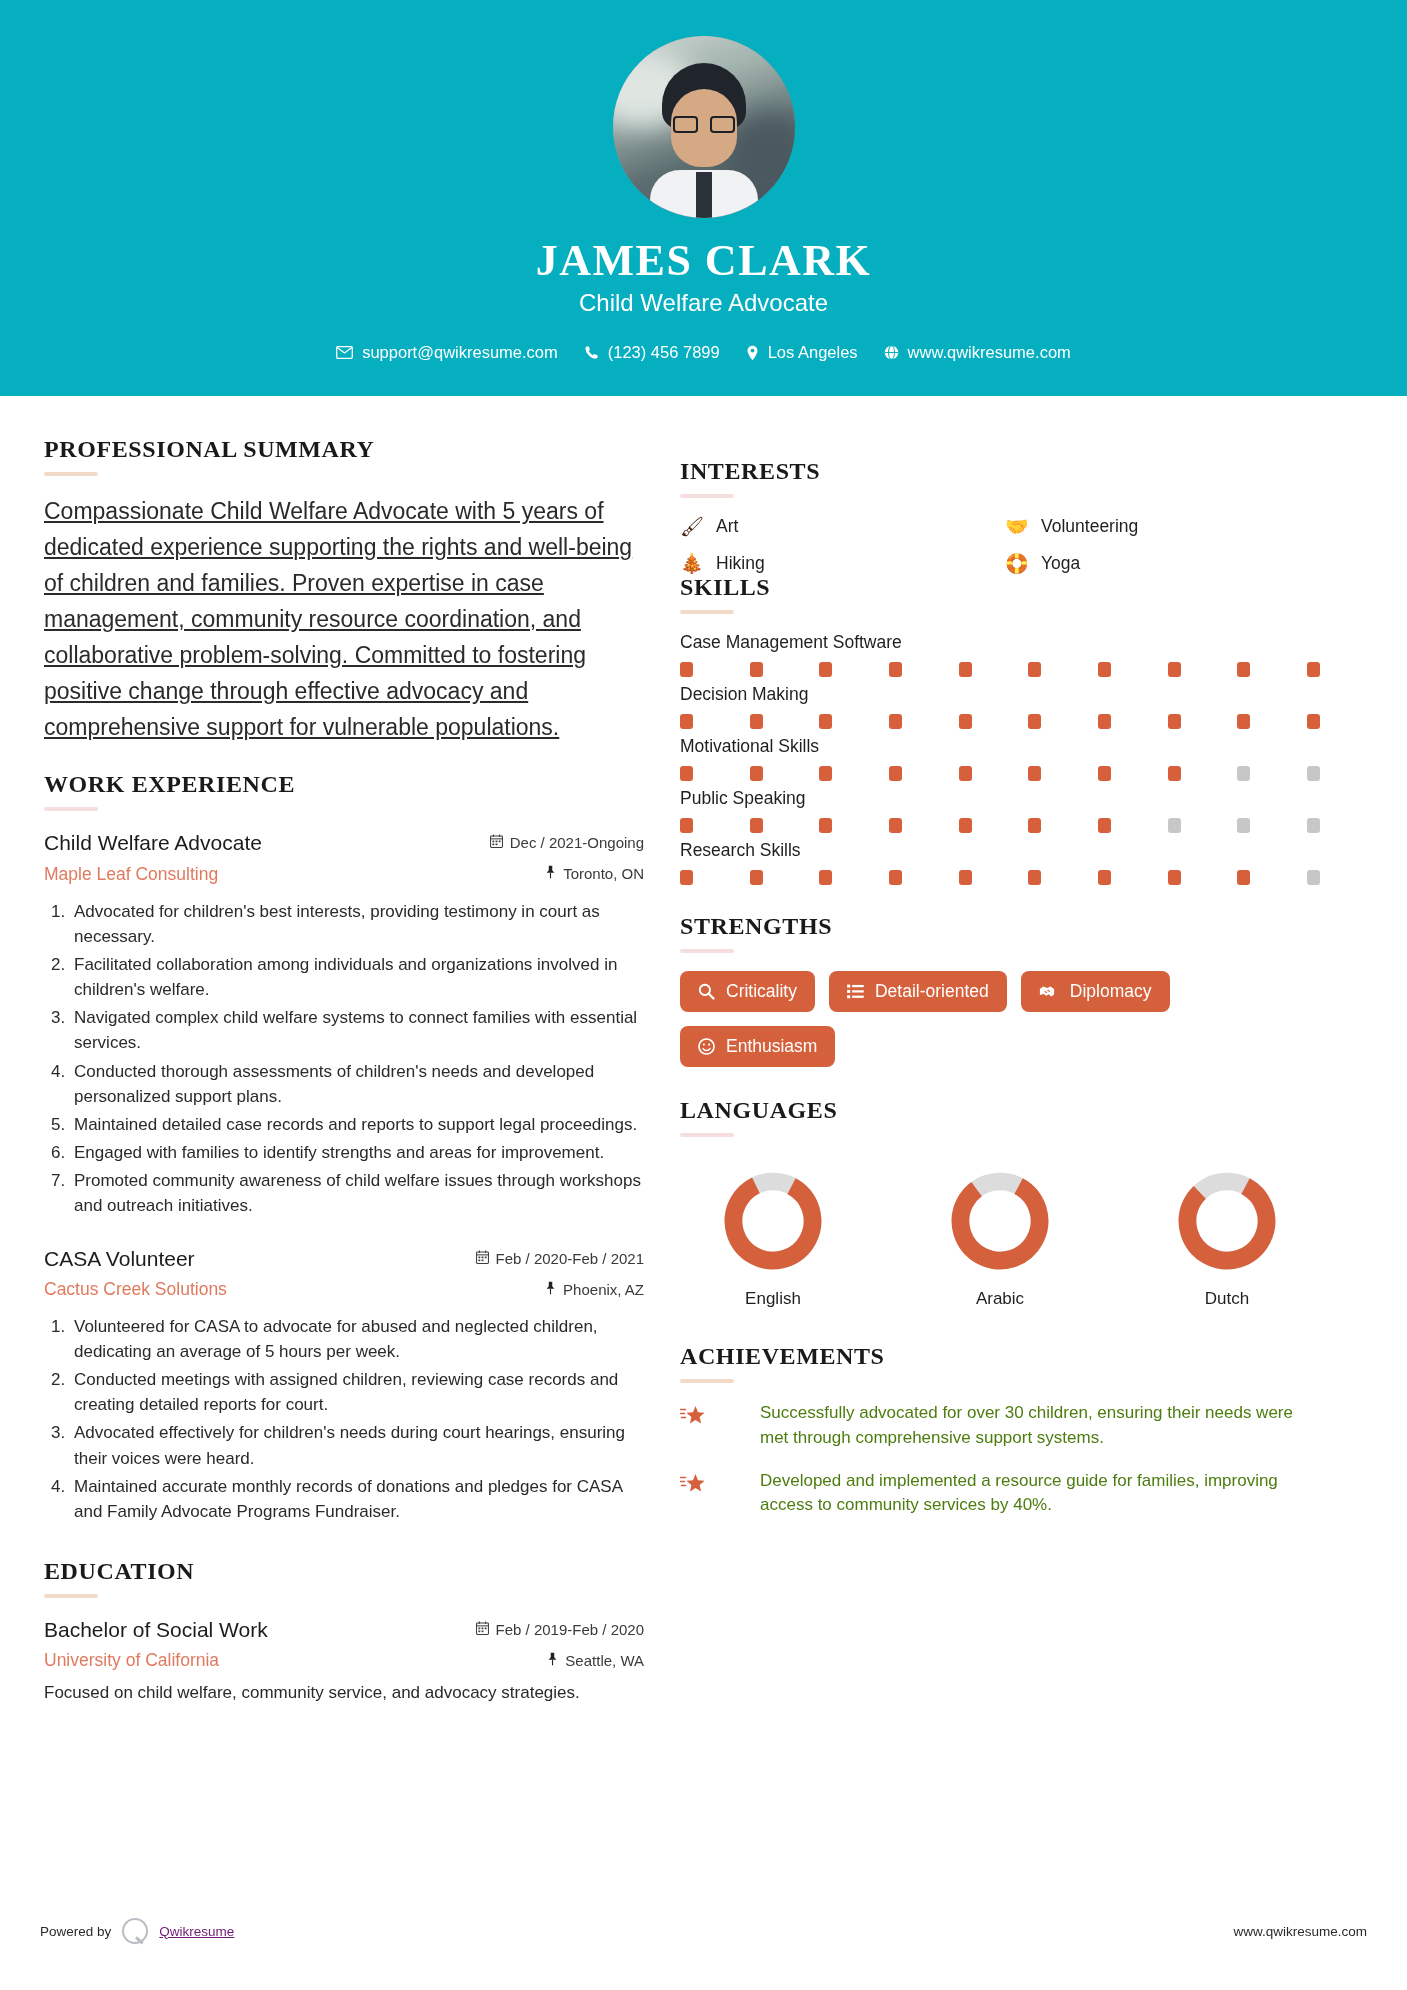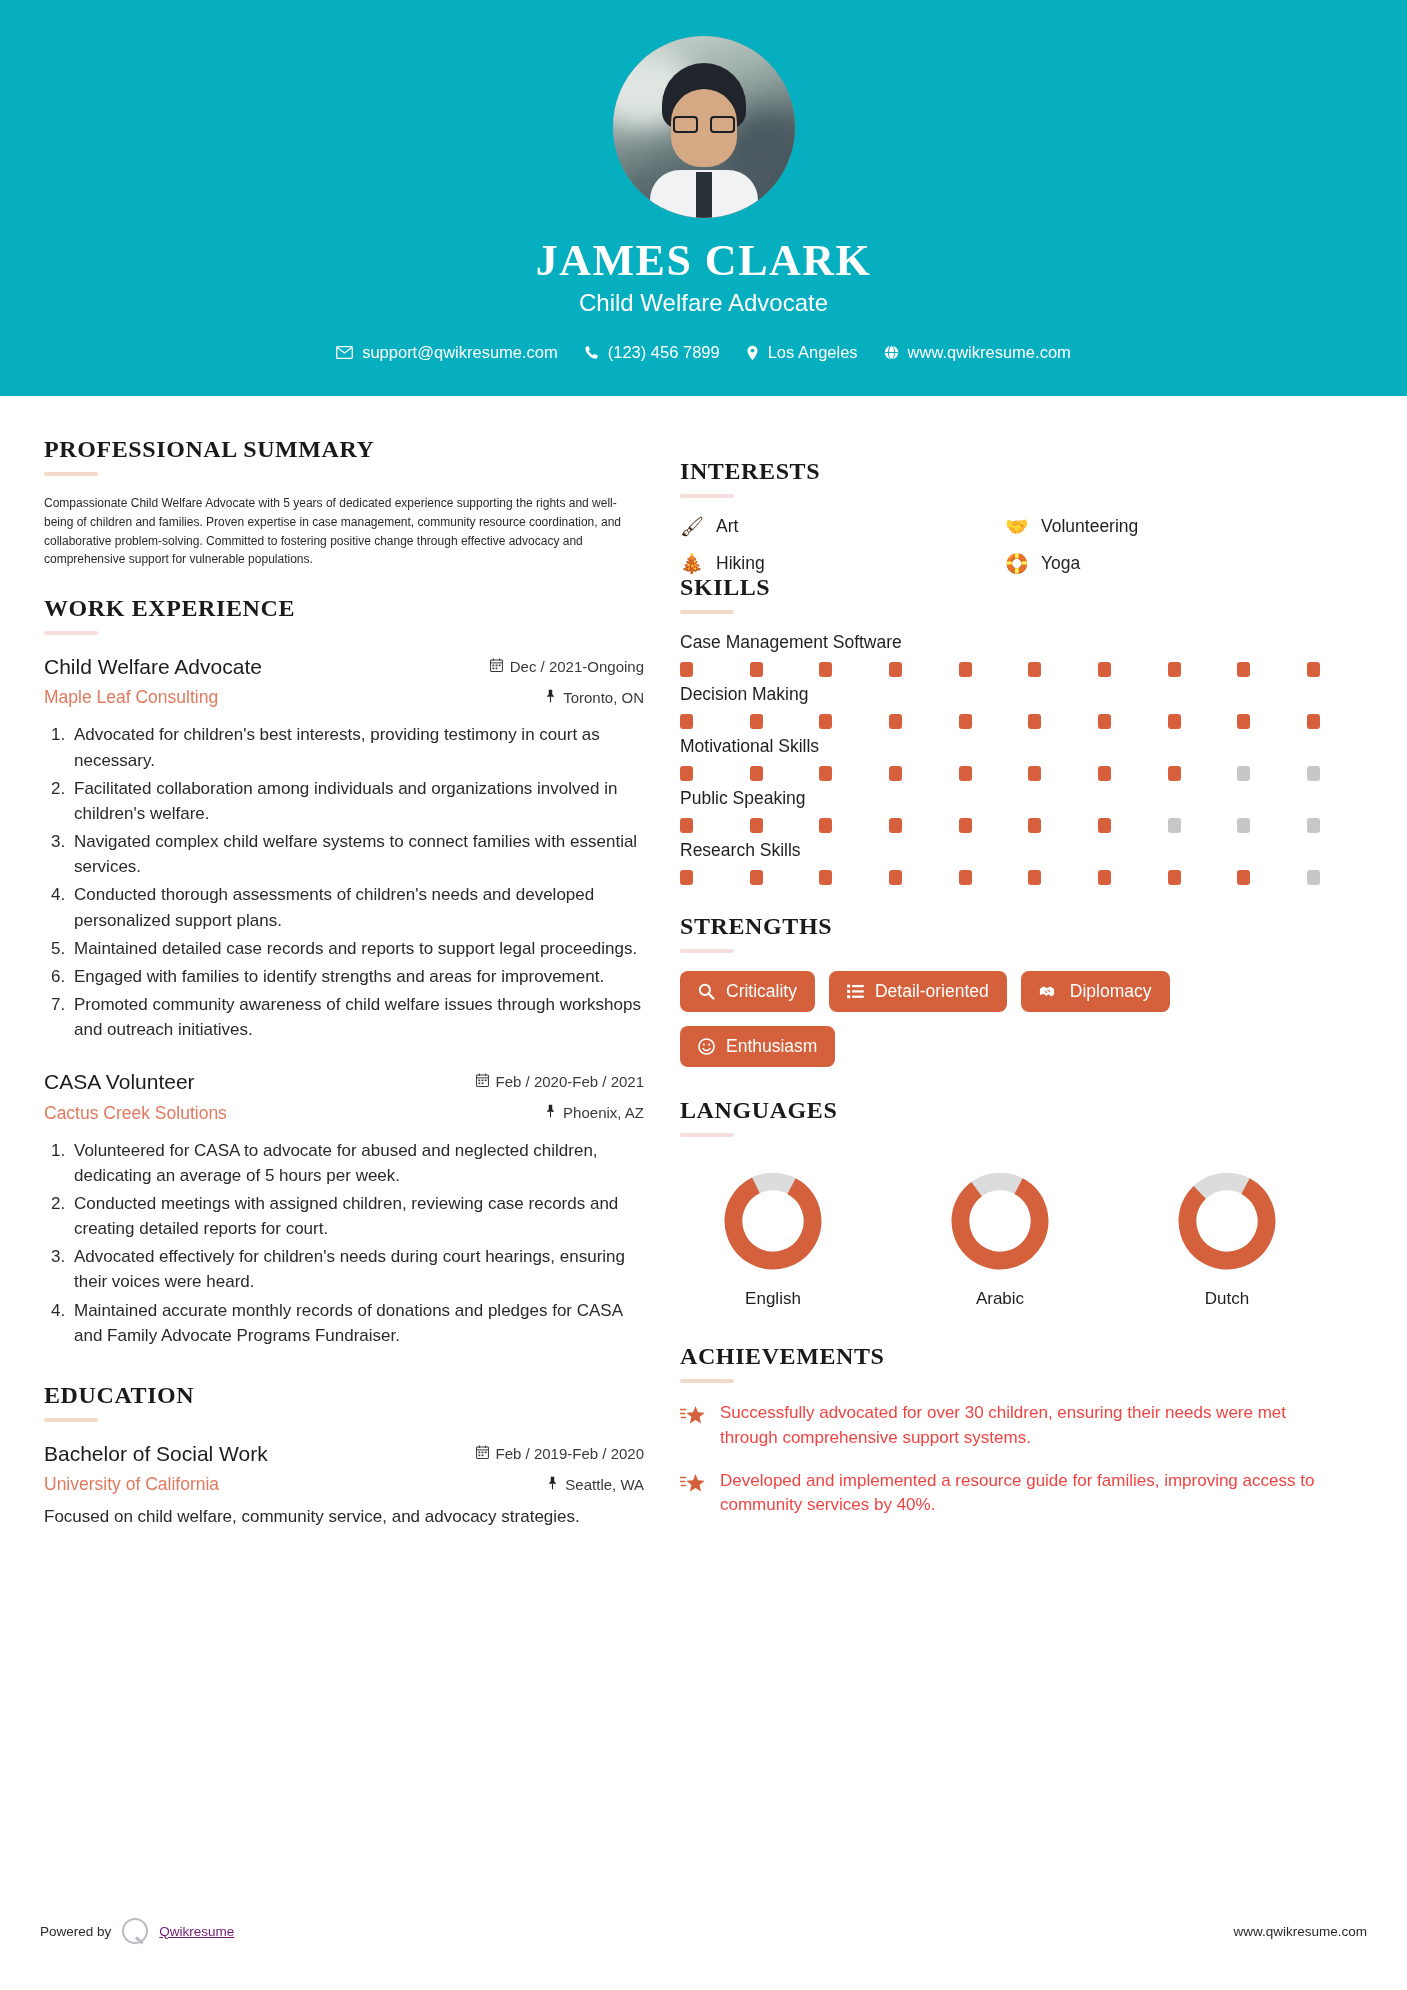--- a/index.html
+++ b/index.html
@@ -114,21 +114,21 @@
     color: #1a1a1a;
     text-transform: uppercase;
   }
   .sec-rule {
     width: 54px; height: 4px; background: #f2dac8;
     margin-top: 9px; margin-bottom: 18px; border-radius: 2px;
   }
   .sec-rule.pink { background: #f7dede; }
 
   .summary-text {
-    font-size: 12px; line-height: 1.56; color: #2a2a2a;
+    font-size: 23px; line-height: 1.56; color: #2a2a2a; text-decoration: underline;
   }
 
   .block { margin-top: 26px; }
   .job-head {
     display: flex; justify-content: space-between; align-items: flex-start;
   }
   .job-left { flex: 1 1 auto; }
   .job-title { font-size: 21px; color: #1c1c1c; font-weight: 400; line-height:1.3; }
   .job-company { font-size: 17.5px; color: #e07a5f; margin-top: 7px; }
   .job-meta { text-align: right; flex: 0 0 auto; padding-top: 5px; }
@@ -175,21 +175,21 @@
   .chip svg { display:block; }
 
   
   .langs { display: flex; justify-content: space-between; padding: 14px 18px 0 18px; }
   .lang { text-align: center; width: 150px; }
   .lang-label { font-size: 17px; color: #1f1f1f; margin-top: 12px; }
 
   
   .ach { display: flex; gap: 14px; margin-bottom: 18px; align-items: flex-start; }
   .ach .ic { flex: 0 0 auto; padding-top: 3px; }
-  .ach-text { font-size: 17px; line-height: 1.45; color: #ef4444; }
+  .ach-text { font-size: 17px; line-height: 1.45; color: #4d7c0f; margin-left: 40px; }
 
   
   .footer {
     position: absolute; left: 0; right: 0; bottom: 46px;
     padding: 0 40px;
     display: flex; justify-content: space-between; align-items: center;
     font-size: 13.5px; color: #2b2b2b;
   }
   .powered { display:flex; align-items:center; gap: 11px; }
   .qlogo {

